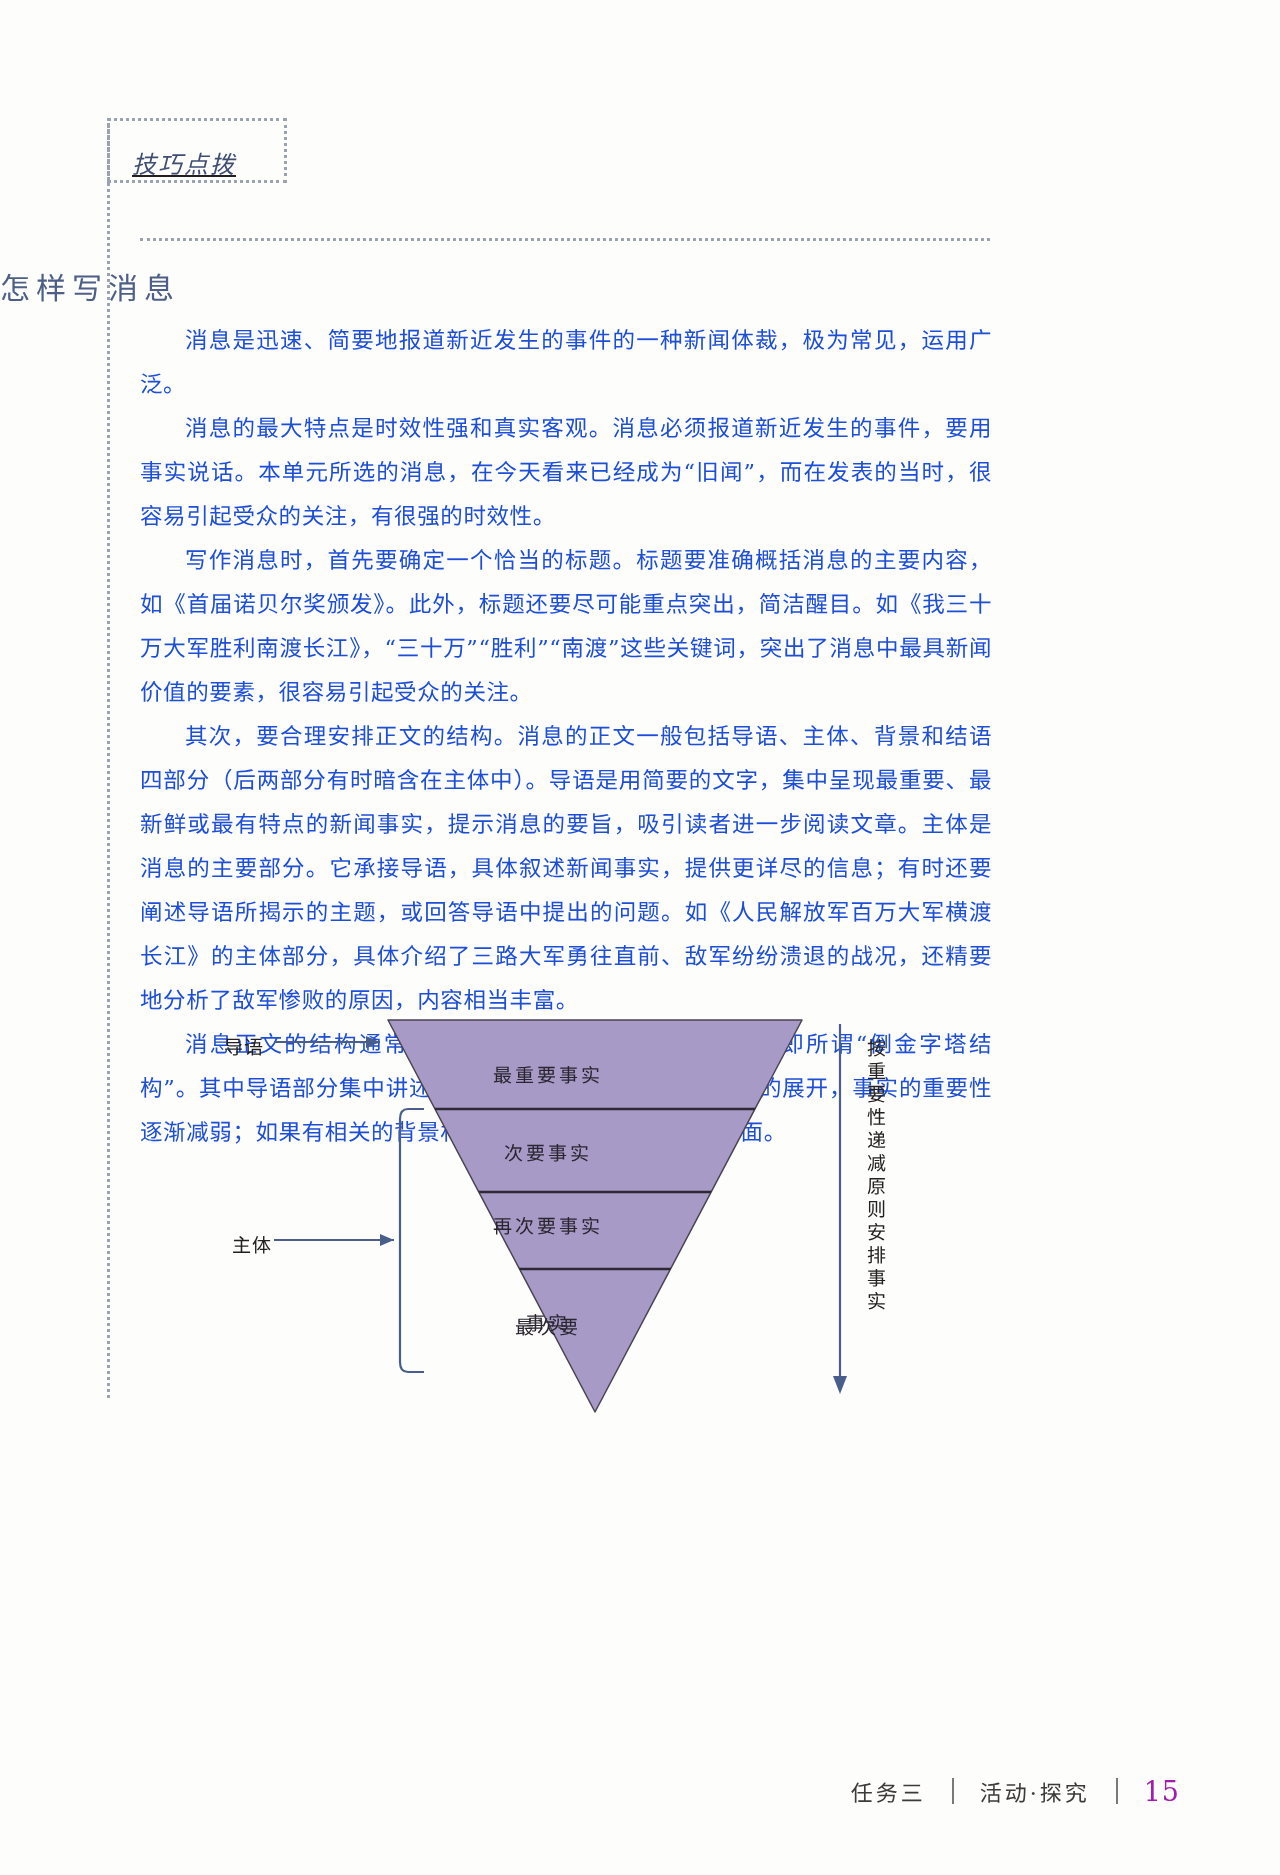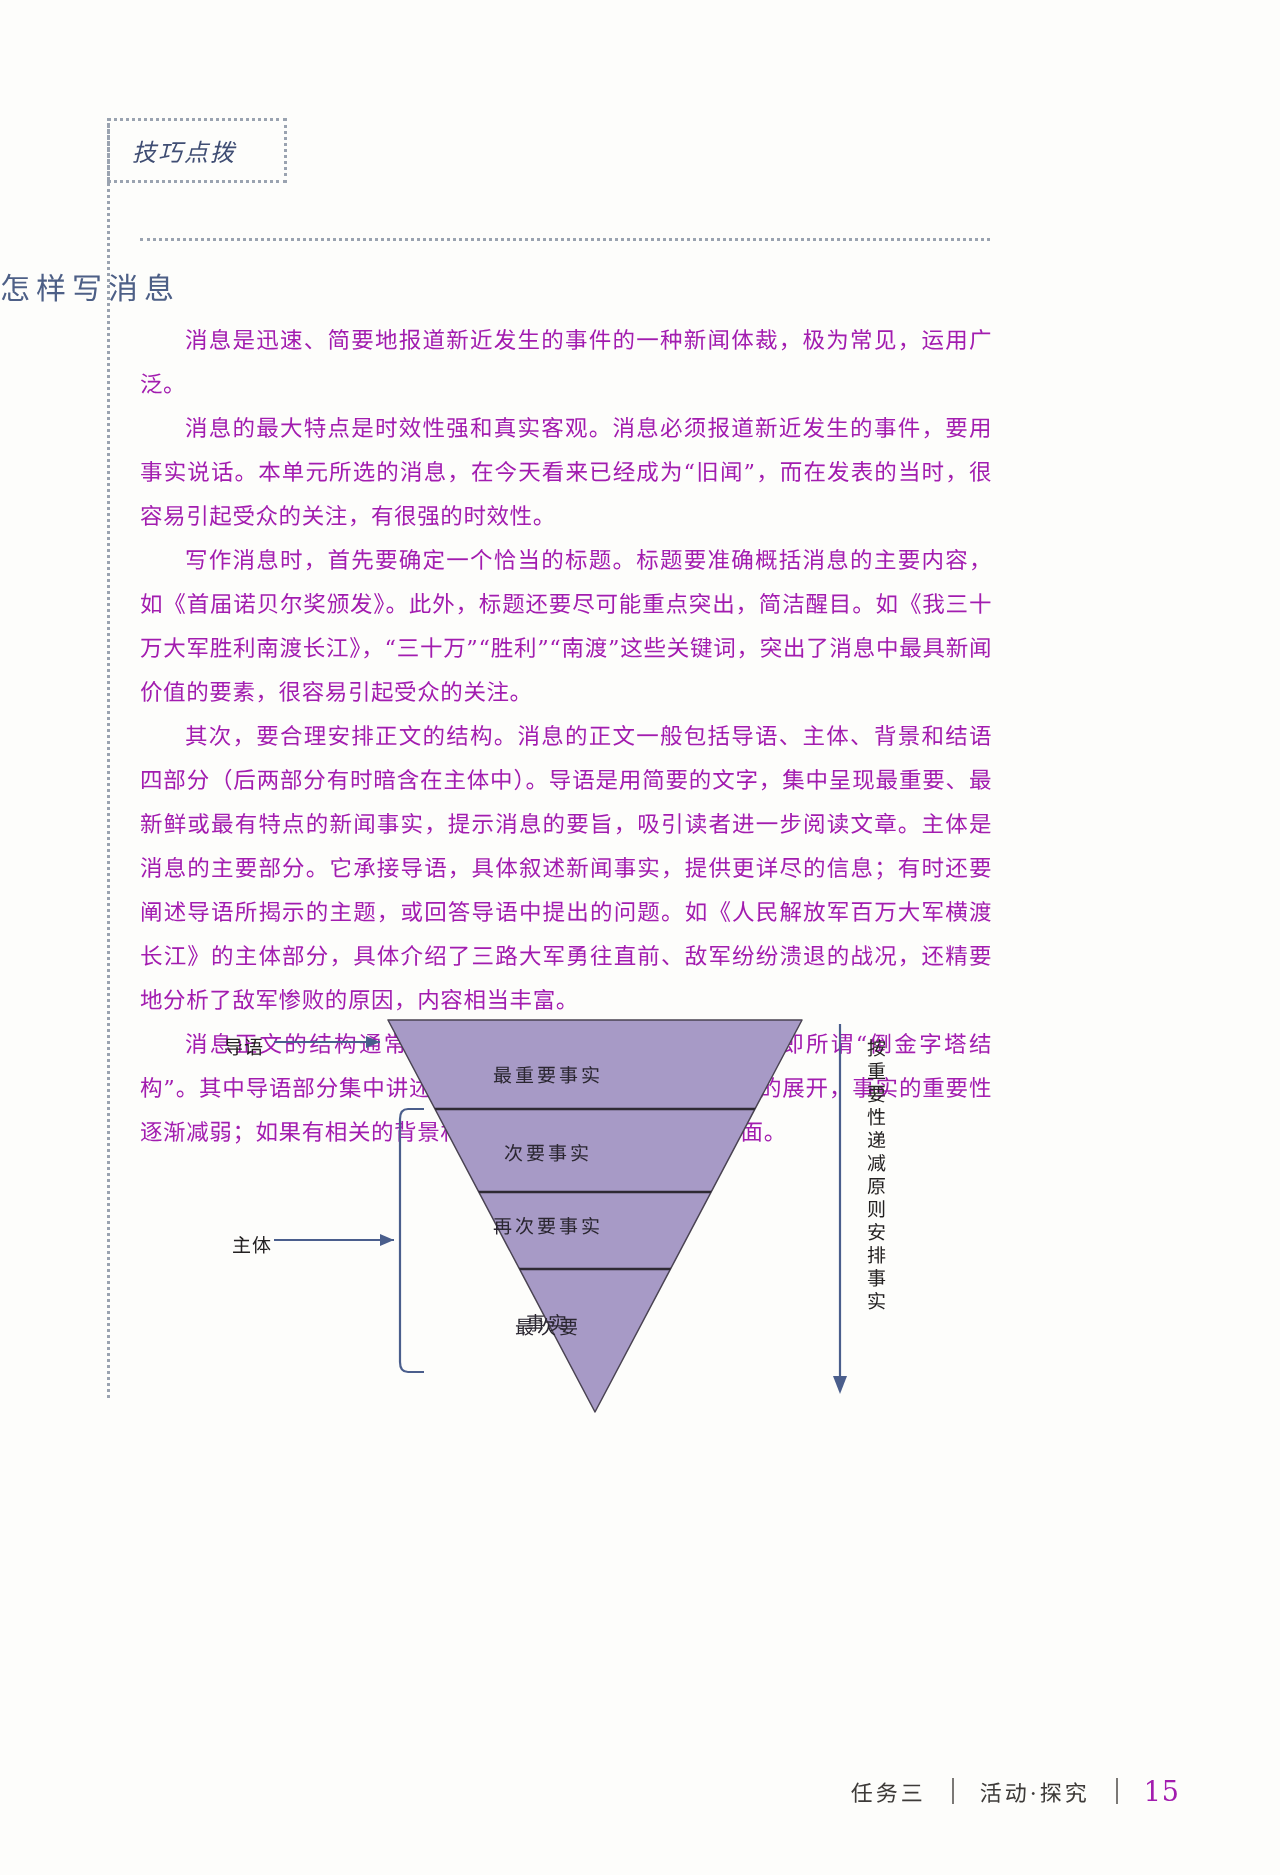--- a/index.html
+++ b/index.html
@@ -35,23 +35,24 @@
   
   .tip-box {
     position: absolute;
     left: 107px;
     top: 118px;
     width: 180px;
     height: 65px;
     border: 3px dotted #9aa3b0;
     box-sizing: border-box;
     display: flex;
-    align-items: center;
+    align-items: flex-end;
     justify-content: flex-start;
     padding-left: 22px;
+    text-decoration: underline;
   }
   .tip-box-label {
     font-family: "DejaVu Serif", "Liberation Serif", serif;
     font-size: 24px;
     letter-spacing: 2px;
     color: #3f4d73;
     font-style: italic;
     white-space: nowrap;
   }
 
@@ -80,21 +81,21 @@
 
   
   .body-copy {
     position: absolute;
     left: 140px;
     top: 318px;
     width: 852px;
     font-family: "DejaVu Serif", "Liberation Serif", serif;
     font-size: 22.5px;
     line-height: 44px;
-    color: #a21caf;
+    color: #1d4ed8;
     text-align: justify;
     text-justify: inter-character;
   }
   .body-copy p {
     margin: 0;
     text-indent: 2em;
     letter-spacing: 0.6px;
   }
 
   

